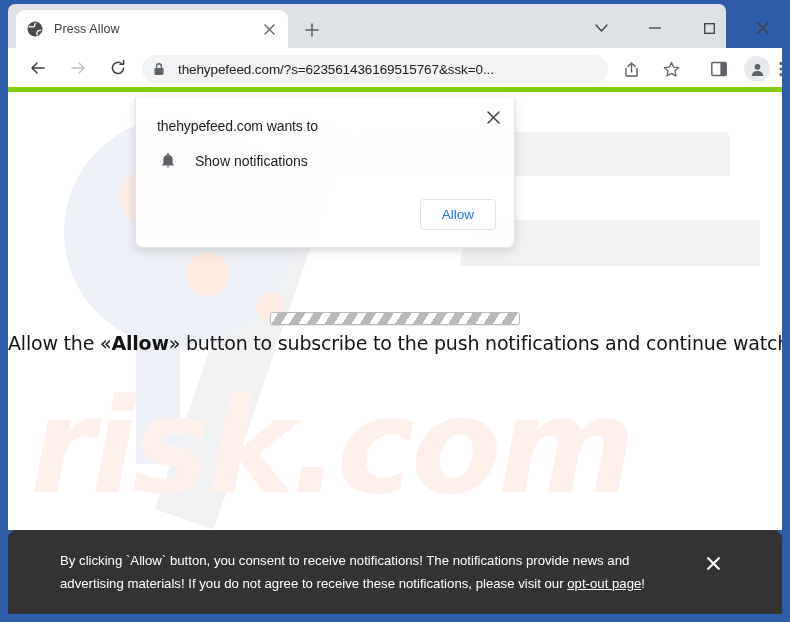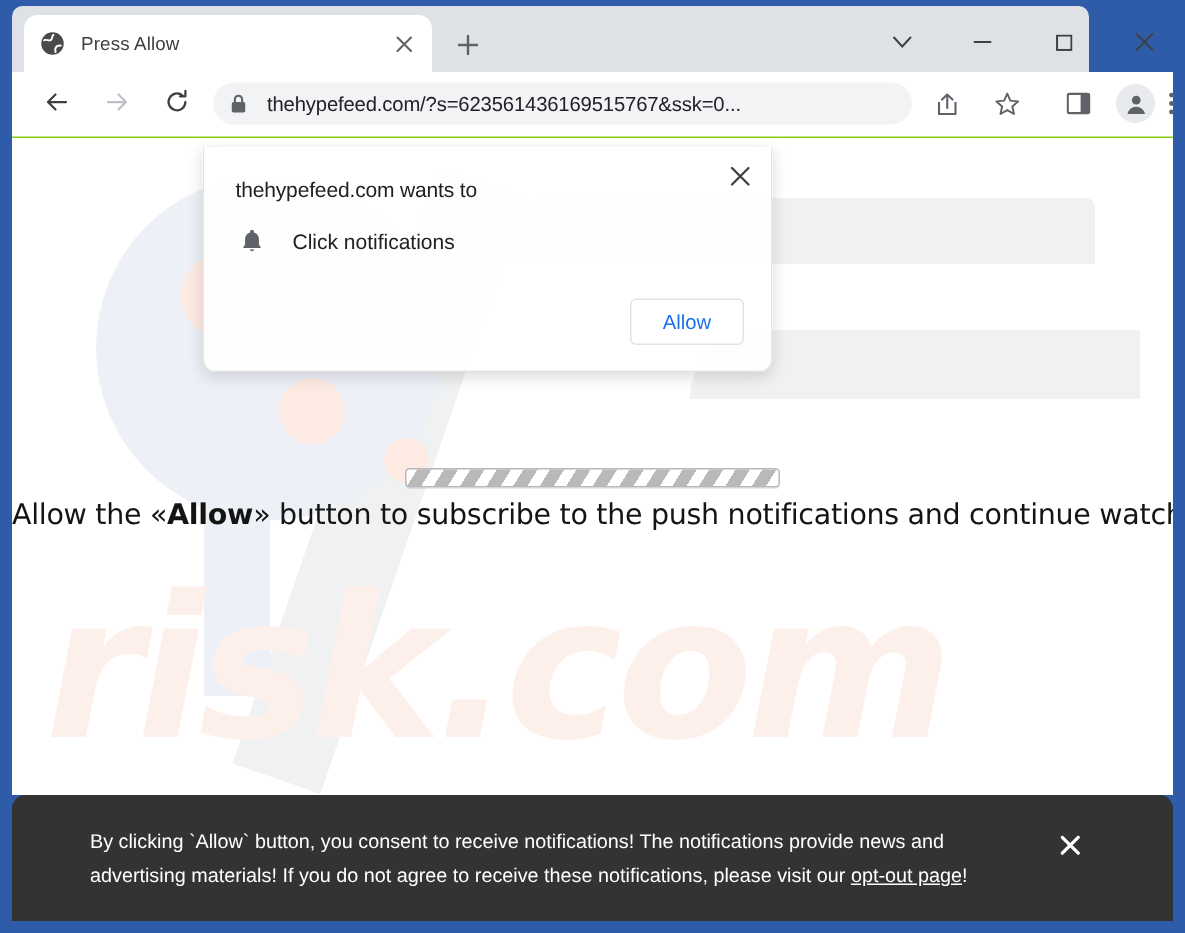--- a/index.html
+++ b/index.html
@@ -90,21 +90,21 @@
   #win-max      { left: 678px; }
   #win-close    { left: 732px; }
 
   
   #toolbar {
     position: absolute;
     left: 8px; top: 48px;
     width: 774px;
     height: 44px;
     background: #ffffff;
-    border-bottom: 1px solid #84cc16;
+    border-bottom: 5px solid #84cc16;
     box-sizing: border-box;
   }
   .nav-btn {
     position: absolute;
     top: 4px;
     width: 32px; height: 32px;
     display: flex; align-items: center; justify-content: center;
   }
   #nav-back    { left: 14px; color: #3c4043; }
   #nav-forward { left: 54px; color: #bdc1c6; }
@@ -501,21 +501,21 @@
       </svg>
     </div>
     <div id="perm-title">thehypefeed.com wants to</div>
     <div id="perm-row">
       <span id="perm-bell">
         <svg width="16" height="18" viewBox="0 0 16 18">
           <path d="M8 1.2 A1.3 1.3 0 0 1 9.3 2.5 V3 A4.6 4.6 0 0 1 12.6 7.4 V11 L14 13.4 H2 L3.4 11 V7.4 A4.6 4.6 0 0 1 6.7 3 V2.5 A1.3 1.3 0 0 1 8 1.2 Z" fill="currentColor"></path>
           <path d="M6.4 14.4 A1.7 1.7 0 0 0 9.6 14.4 Z" fill="currentColor"></path>
         </svg>
       </span>
-      <span id="perm-row-label">Click notifications</span>
+      <span id="perm-row-label">Show notifications</span>
     </div>
     <div id="perm-actions">
       <button class="perm-btn">Allow</button>
     </div>
   </div>
 
   <div id="consent-banner">
     <div id="consent-text"><span>By clicking `Allow` button, you consent to receive notifications! The notifications provide news and advertising materials! If you do not agree to receive these notifications, please visit our </span><a href="#">opt-out page</a><span>!</span></div>
     <div id="consent-close">
       <svg width="13" height="13" viewBox="0 0 13 13">

